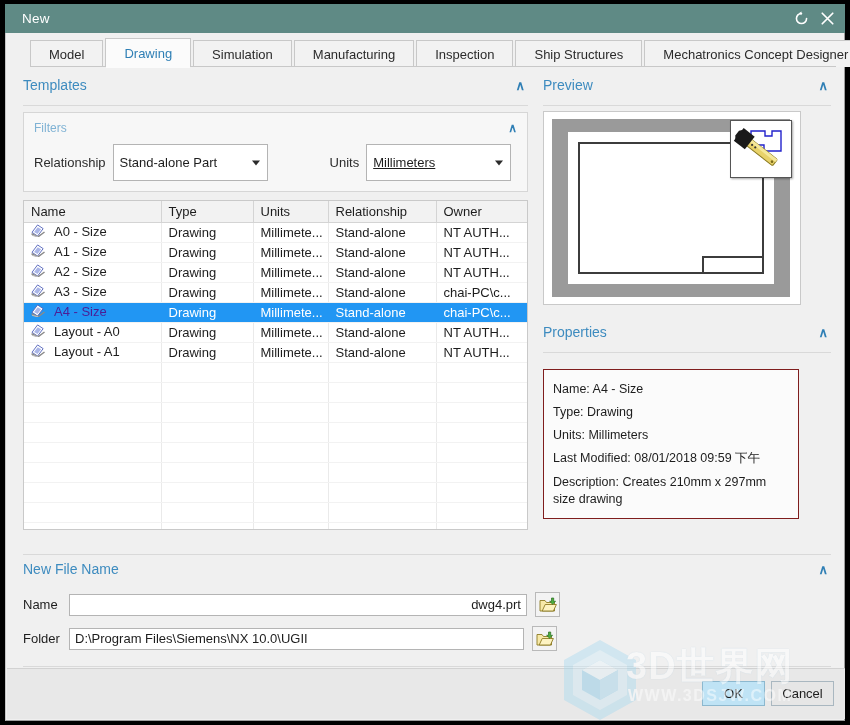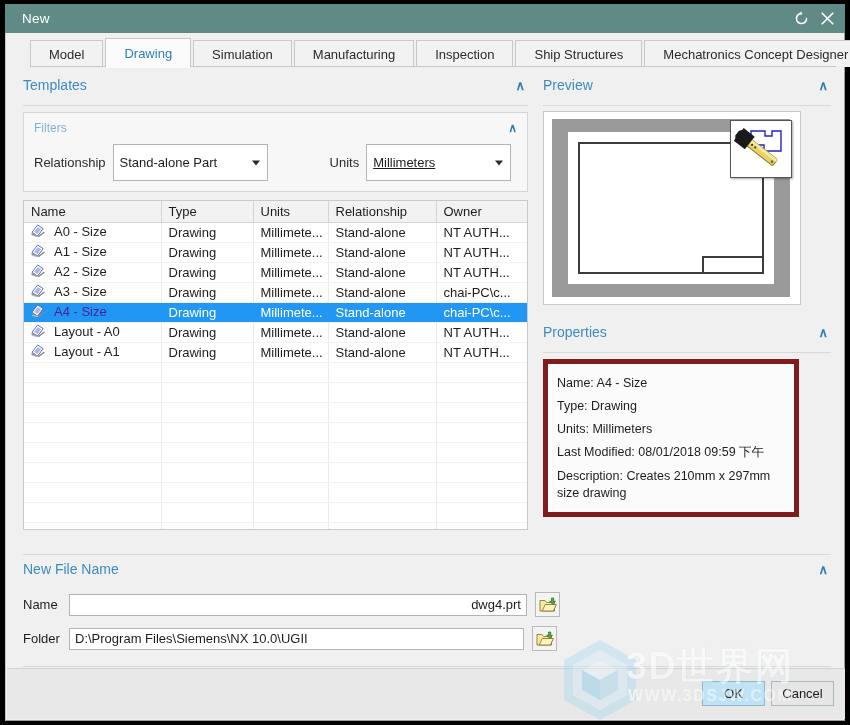--- a/index.html
+++ b/index.html
@@ -253,22 +253,22 @@
     position: absolute; right: 8px; top: 8px;
     width: 60px; height: 56px;
     background: #ffffff;
     border: 1px solid #555;
     box-shadow: 1px 1px 2px rgba(0,0,0,.35);
     overflow: hidden;
   }
 
   
   .propsbox {
-    margin-top: 6px;
-    border: 5px solid #7f1d1d;
+    margin-top: 16px;
+    border: 1px solid #7f1d1d;
     background: #fbfbfb;
     padding: 8px 10px 10px 9px;
     width: 256px;
     box-sizing: border-box;
   }
   .propline {
     font-size: 12.5px; color: #1d1d1d;
     line-height: 23px;
   }
   .propline.desc { line-height: 17px; margin-top: 4px; }

